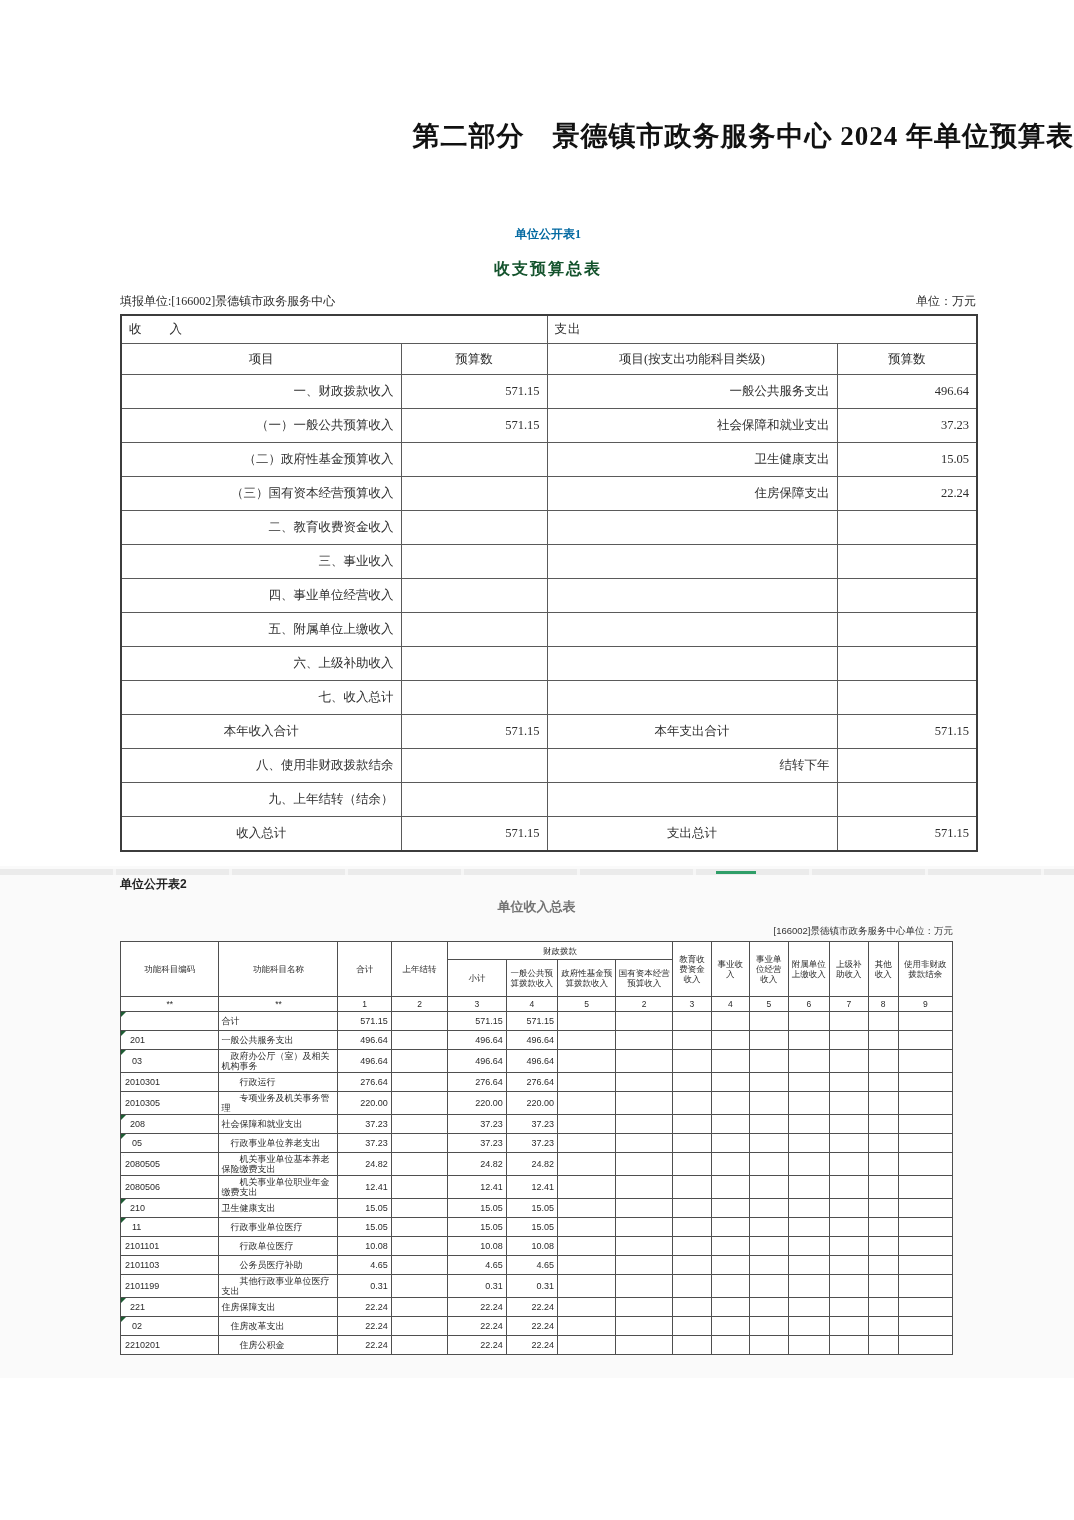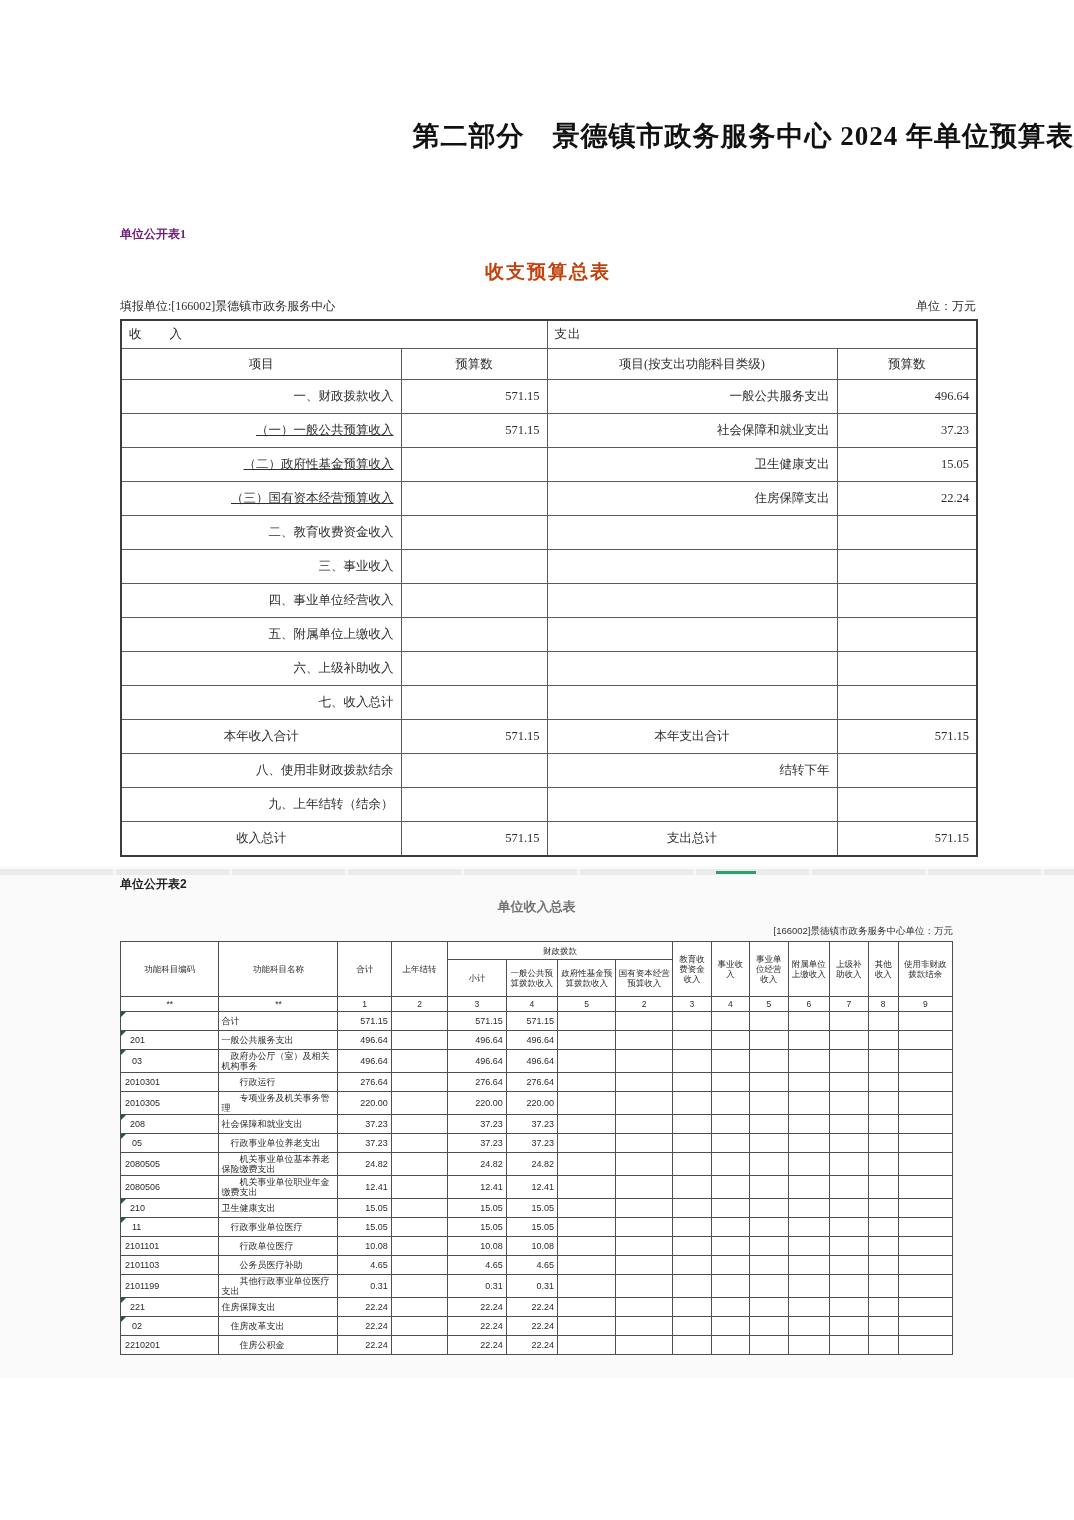--- a/index.html
+++ b/index.html
@@ -3,33 +3,33 @@
 <meta charset="utf-8">
 <style>
   html,body{margin:0;padding:0;background:#ffffff;}
   .page{position:relative;width:1074px;height:1520px;background:#ffffff;overflow:hidden;
         font-family:"Liberation Serif","DejaVu Serif",serif;color:#303030;}
   .main-title{position:absolute;top:118px;left:0;width:100%;text-align:right;
               font-size:27px;font-weight:bold;letter-spacing:1px;color:#111;}
 
   
   .sec1{position:absolute;left:120px;top:226px;width:856px;}
-  .tbl-label{font-size:12px;font-weight:bold;color:#701a75;}
-  .t1-title{text-align:center;font-size:19px;font-weight:bold;margin-top:16px;letter-spacing:2px;color:#c2410c;}
+  .tbl-label{font-size:12px;font-weight:bold;color:#0369a1;text-align:center;}
+  .t1-title{text-align:center;font-size:16px;font-weight:bold;margin-top:16px;letter-spacing:2px;color:#14532d;}
   .subline{display:flex;justify-content:space-between;align-items:flex-end;font-size:12px;
            margin-top:13px;margin-bottom:4px;color:#2b2b2b;}
   table.t1{border-collapse:collapse;table-layout:fixed;width:856px;border:2px solid #3c3c3c;background:#fff;}
   .t1 th,.t1 td{border:1px solid #5a5a5a;font-weight:normal;font-size:12.5px;padding:0 7px;
                 overflow:hidden;color:#2e2e2e;}
   .t1 thead tr:first-child th{height:27px;text-align:left;letter-spacing:1px;}
   .t1 thead tr:last-child th{height:30px;text-align:center;}
   .t1 tbody td{height:33px;}
   .t1 .item{text-align:right;}
   .t1 .val{text-align:right;}
-  .t1 .ind1{padding-left:56px;text-decoration:underline;}
+  .t1 .ind1{padding-left:56px;}
   .t1 .ctr{text-align:center;}
 
   
   .band{position:absolute;left:0;top:866px;width:1074px;height:512px;background:#fafafa;}
   .strip{position:absolute;left:0;top:869px;width:1074px;height:6px;
          background:repeating-linear-gradient(90deg,#ebebeb 0 113px,#f6f6f6 113px 116px);}
   .strip-green{position:absolute;left:716px;top:871px;width:40px;height:3px;background:var(--green,#2f9e68);}
 
   
   .sec2{position:absolute;left:120px;top:876px;width:833px;

